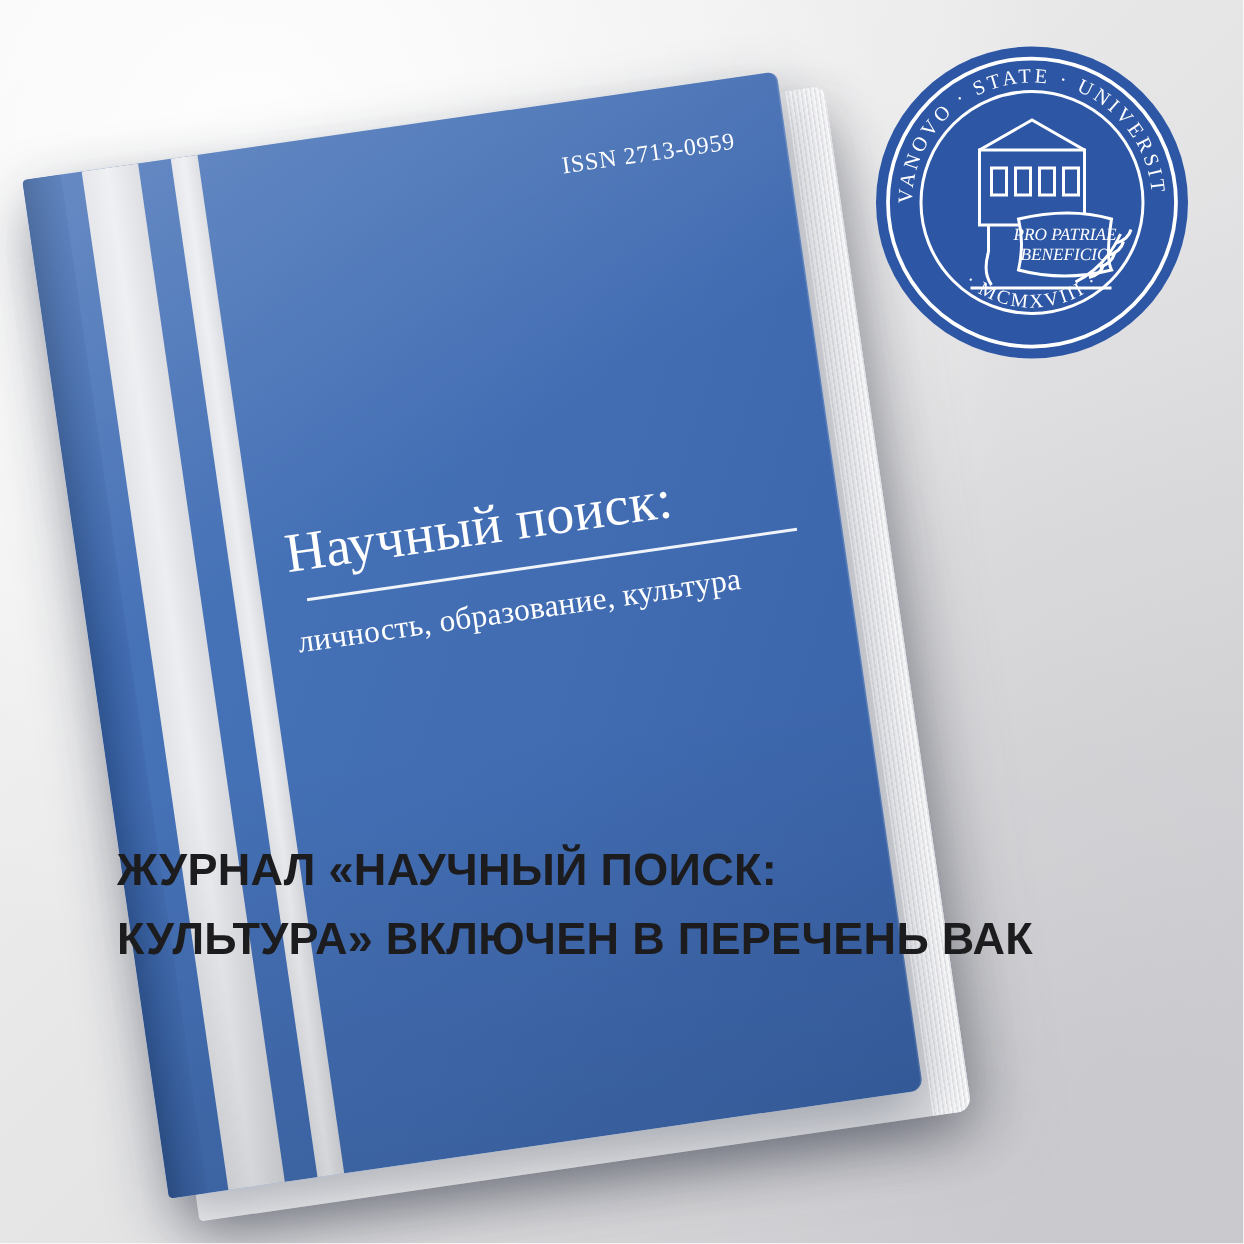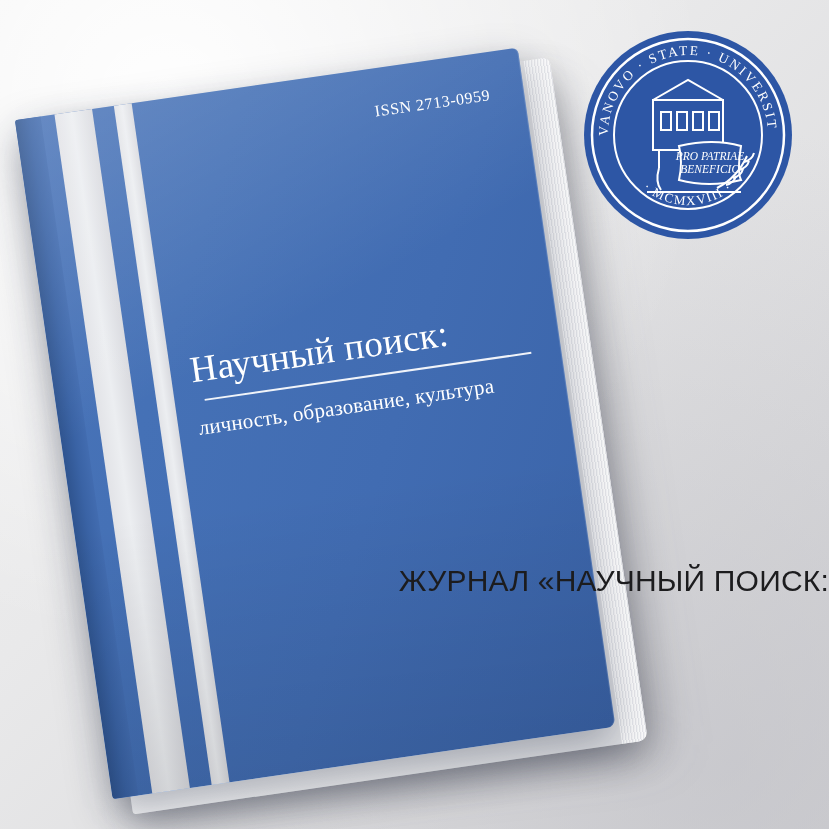--- a/index.html
+++ b/index.html
@@ -180,28 +180,27 @@
   .caption {
     position: absolute;
     left: 0;
     top: 540px;
     width: 100%;
     padding: 18px 0 22px 0;
     box-sizing: border-box;
   }
   .caption-line {
     font-family: "Liberation Sans", sans-serif;
-    font-weight: normal;
+    font-weight: bold;
     font-size: 30px;
     line-height: 1.52;
     letter-spacing: 0.2px;
     color: #1c1c1e;
-    padding-left: 62px;
-    white-space: nowrap;
-    text-align: right;
+    padding-left: 78px;
+    white-space: nowrap;
   }
 </style>
 </head>
 <body>
 
 <div class="stage">
   <div class="bg-wash"></div>
 
   <div class="book-wrap">
     <div class="book-shadow"></div>
@@ -268,14 +267,15 @@
         <path d="M145,157 q8,-2 10,-9"></path>
         <path d="M78,140 q-4,14 2,22"></path>
       </g>
 
       <path d="M66,164 L160,164" stroke="#ffffff" stroke-width="2"></path>
     </svg>
   </div>
 
   <div class="caption">
     <div class="caption-line">ЖУРНАЛ «НАУЧНЫЙ ПОИСК:</div>
+    <div class="caption-line">КУЛЬТУРА» ВКЛЮЧЕН В ПЕРЕЧЕНЬ ВАК</div>
   </div>
 </div>
 
 </body></html>

